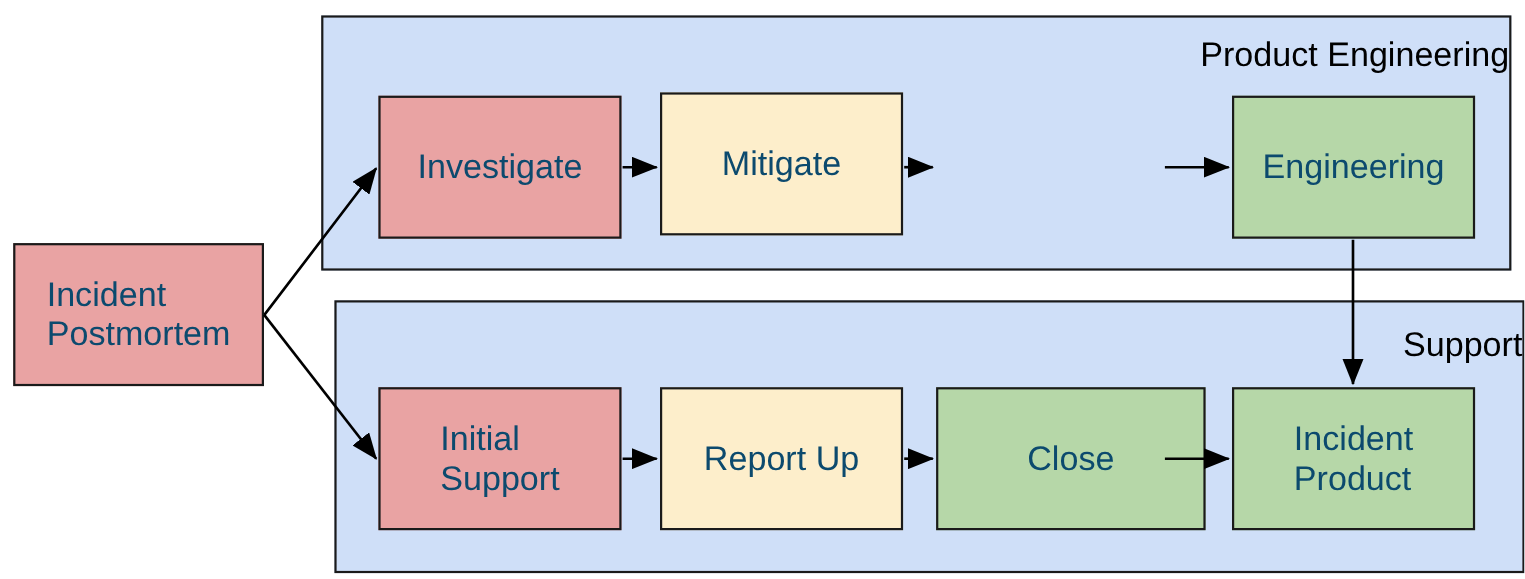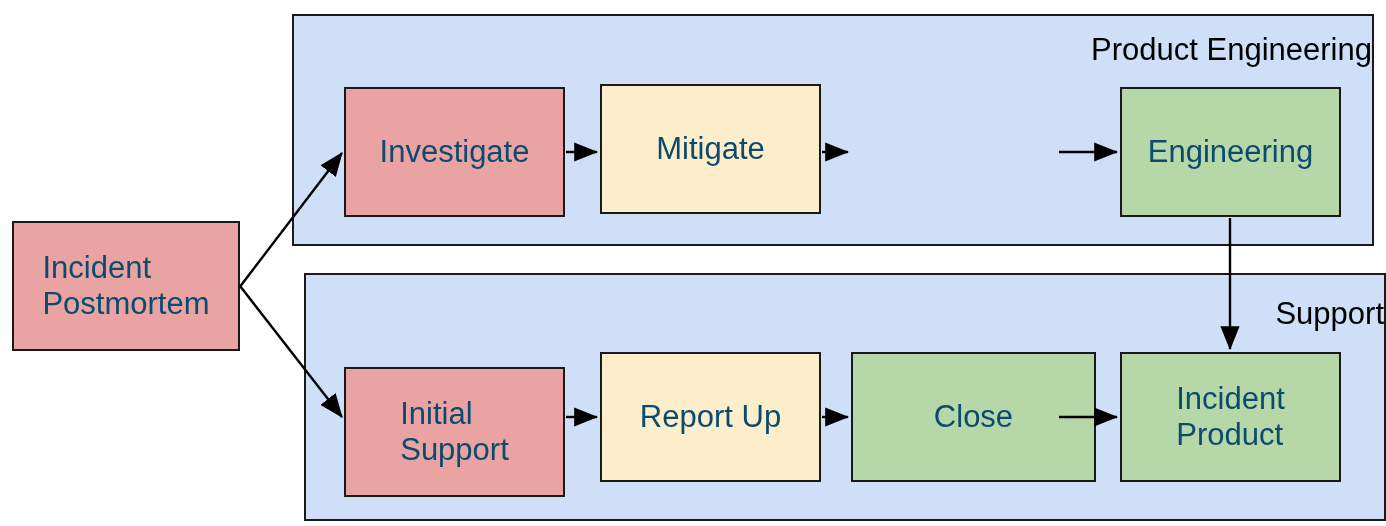--- a/index.html
+++ b/index.html
@@ -92,21 +92,21 @@
     </div>
   </div>
 
 
   <div class="node green" style="left:1120px; top:87px; width:221px; height:130px;">
     <div>
       <span class="node-label">Engineering</span>
     </div>
   </div>
 
-  <div class="node red" style="left:344px; top:367px; width:221px; height:130px;">
+  <div class="node red" style="left:344px; top:352px; width:221px; height:130px;">
     <div>
       <span class="node-label">Initial</span>
       <span class="node-label">Support</span>
     </div>
   </div>
 
   <div class="node yellow" style="left:600px; top:352px; width:221px; height:130px;">
     <div>
       <span class="node-label">Report Up</span>
     </div>

